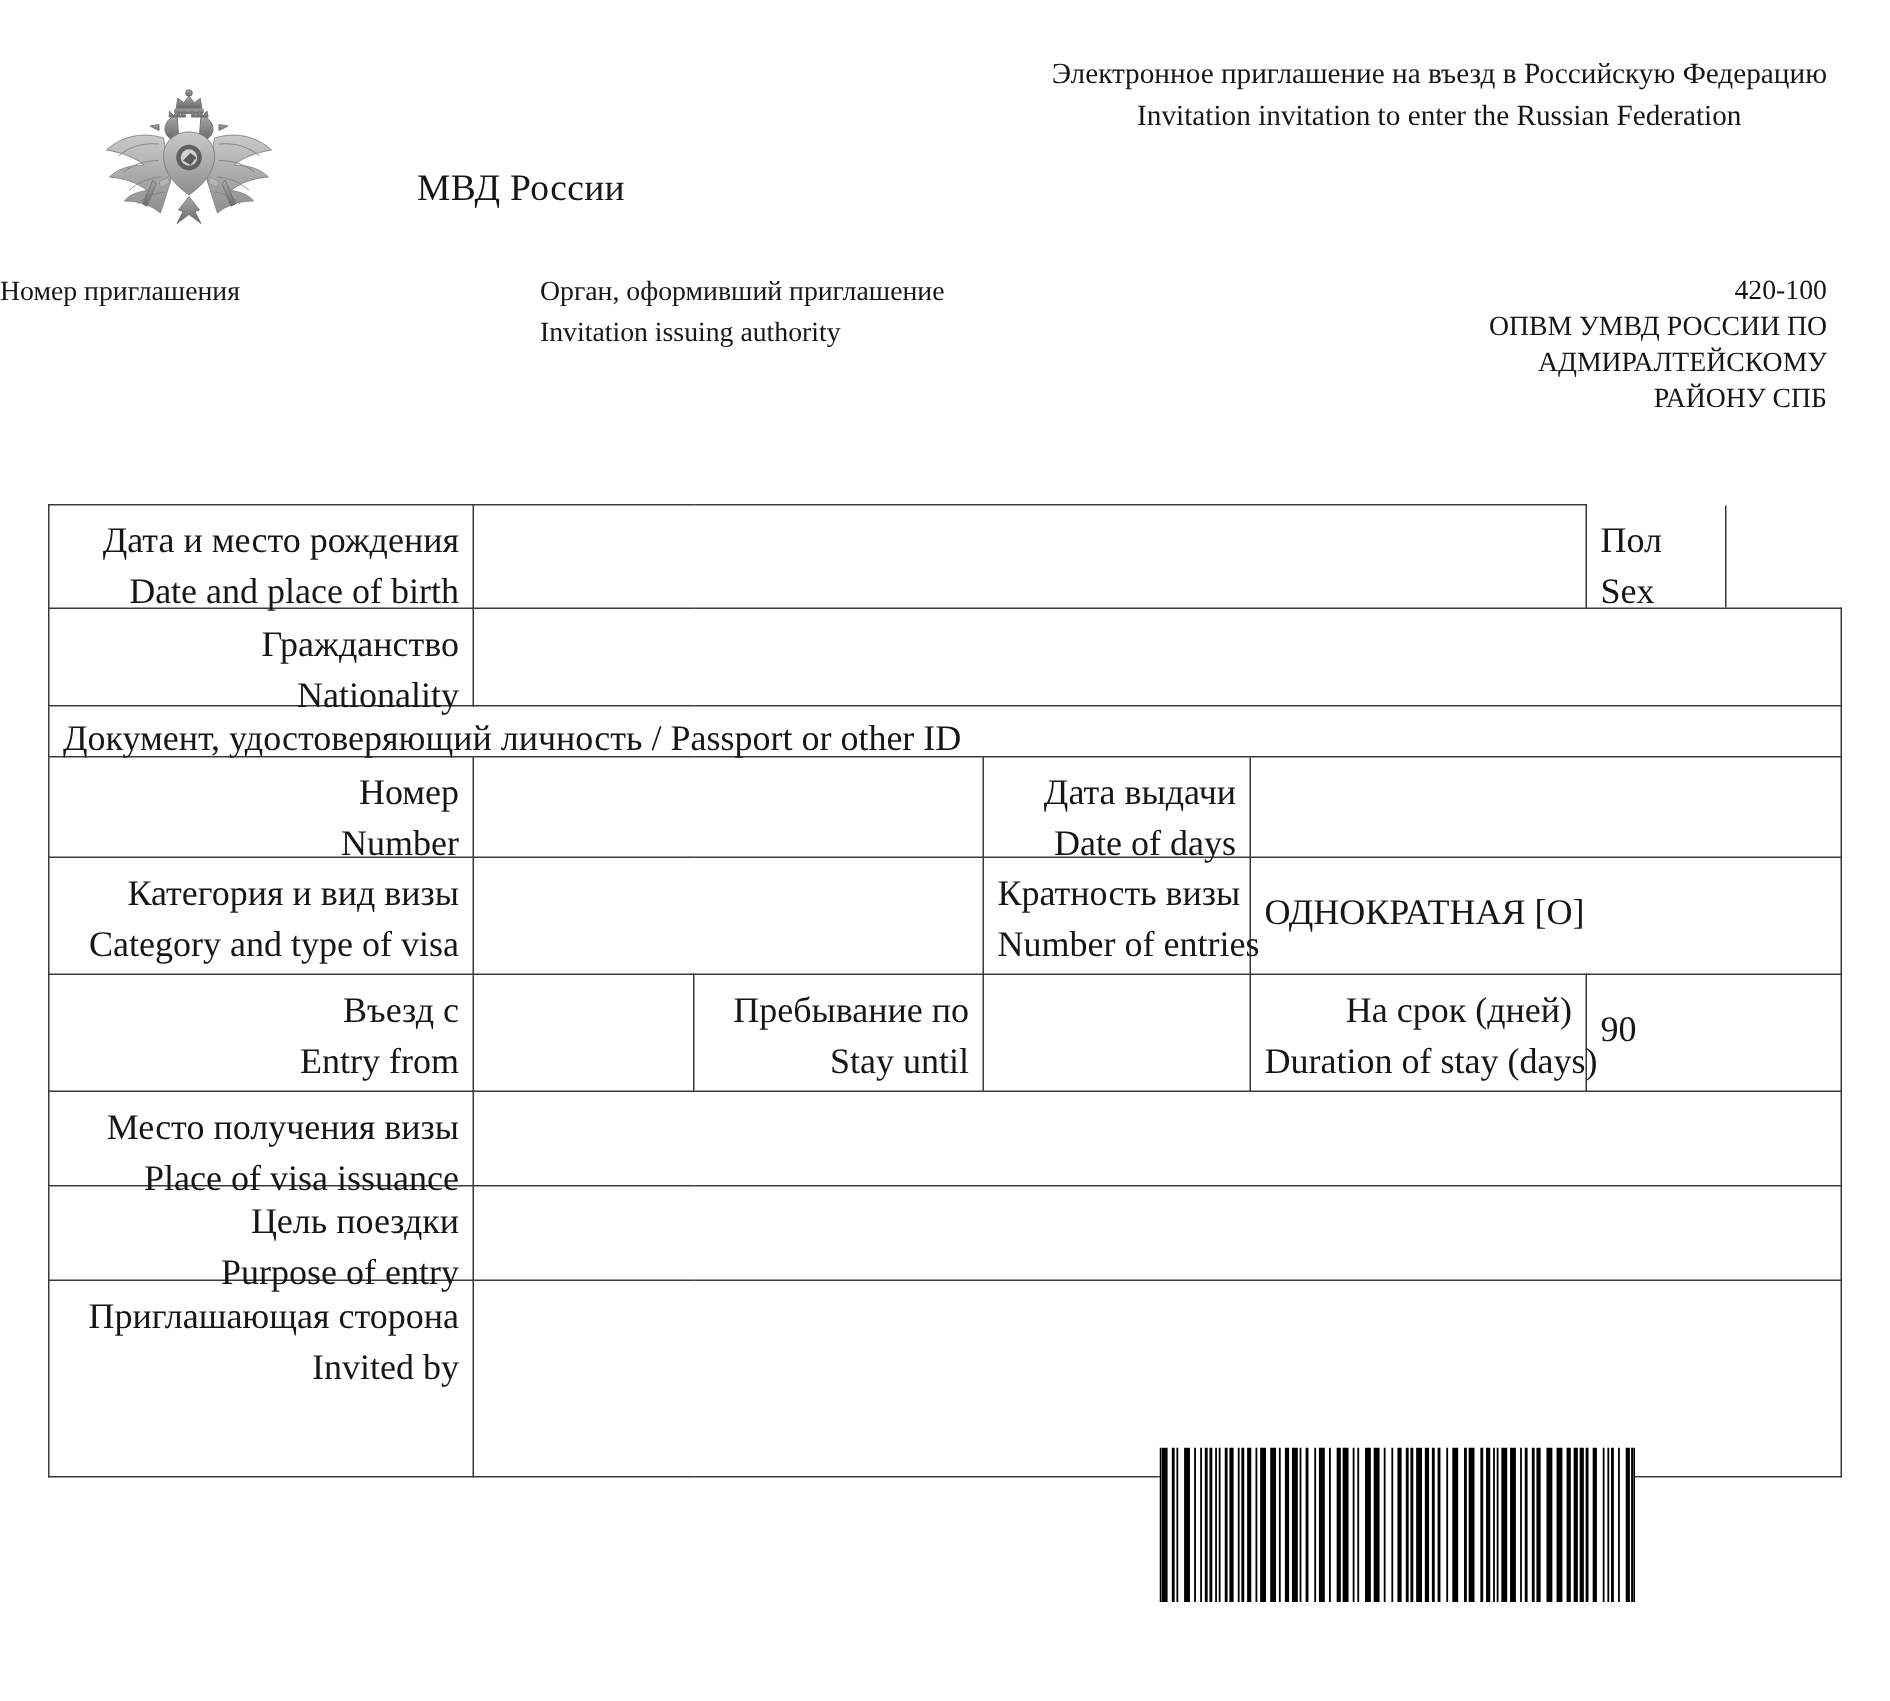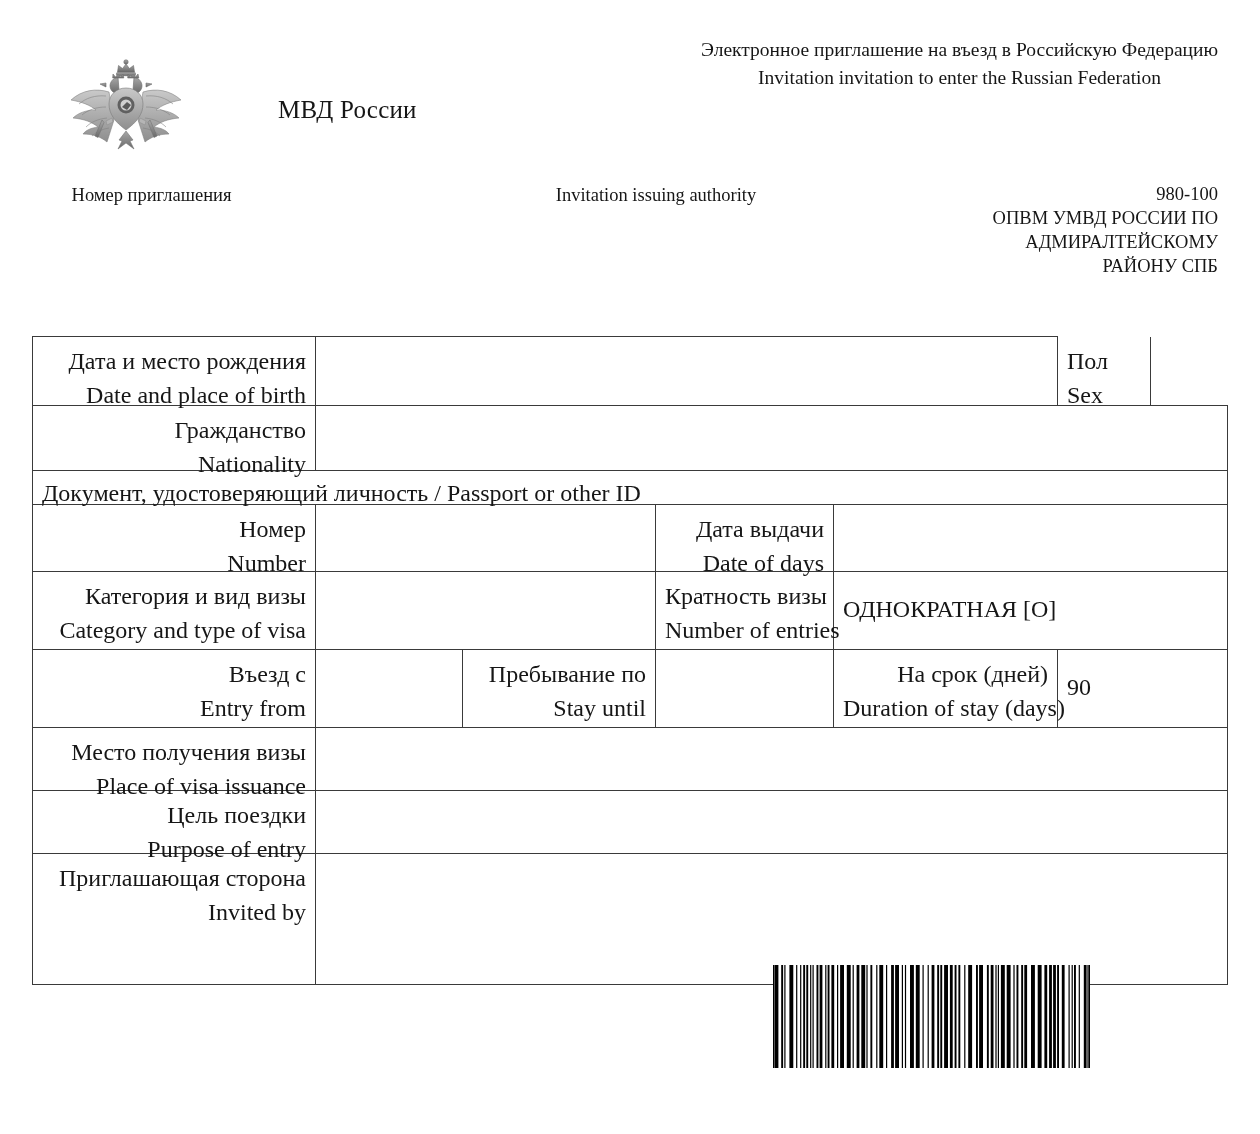--- a/index.html
+++ b/index.html
@@ -39,37 +39,37 @@
     left: 62px;
     top: 58px;
     width: 128px;
     height: 100px;
   }
   .emblem svg { display: block; width: 128px; height: 100px; }
 
   .agency-name {
     position: absolute;
     left: 278px;
-    top: 96px;
+    top: 112px;
     font-size: 25px;
     letter-spacing: 0.2px;
     white-space: nowrap;
   }
 
   
   .meta {
     position: absolute;
     left: 0;
     top: 180px;
     width: 1260px;
     height: 125px;
   }
   .meta-label {
     position: absolute;
-    text-align: center;
+    text-align: left;
     line-height: 1.44;
     font-size: 18.5px;
   }
   .meta-label .ru, .meta-label .en { display: block; white-space: nowrap; }
 
   .meta-invnum { left: 0; top: 2px; width: 303px; }
   .meta-invnum-value {
     position: absolute;
     left: 310px; top: 2px;
     width: 330px;
@@ -222,25 +222,26 @@
 </div>
 
 <div class="meta">
 
   <div class="meta-label meta-invnum">
     <span class="ru">Номер приглашения</span>
   </div>
   <div class="meta-invnum-value"></div>
 
   <div class="meta-label meta-authority">
+    <span class="ru">Орган, оформивший приглашение</span>
     <span class="en">Invitation issuing authority</span>
   </div>
 
   <div class="meta-authority-value">
-    <span class="code">980-100</span>
+    <span class="code">420-100</span>
     <span class="org">ОПВМ УМВД РОССИИ ПО АДМИРАЛТЕЙСКОМУ РАЙОНУ СПБ</span>
   </div>
 </div>
 
 <table class="doc-table">
   <colgroup>
     <col style="width:283px">
     <col style="width:147px">
     <col style="width:193px">
     <col style="width:178px">

